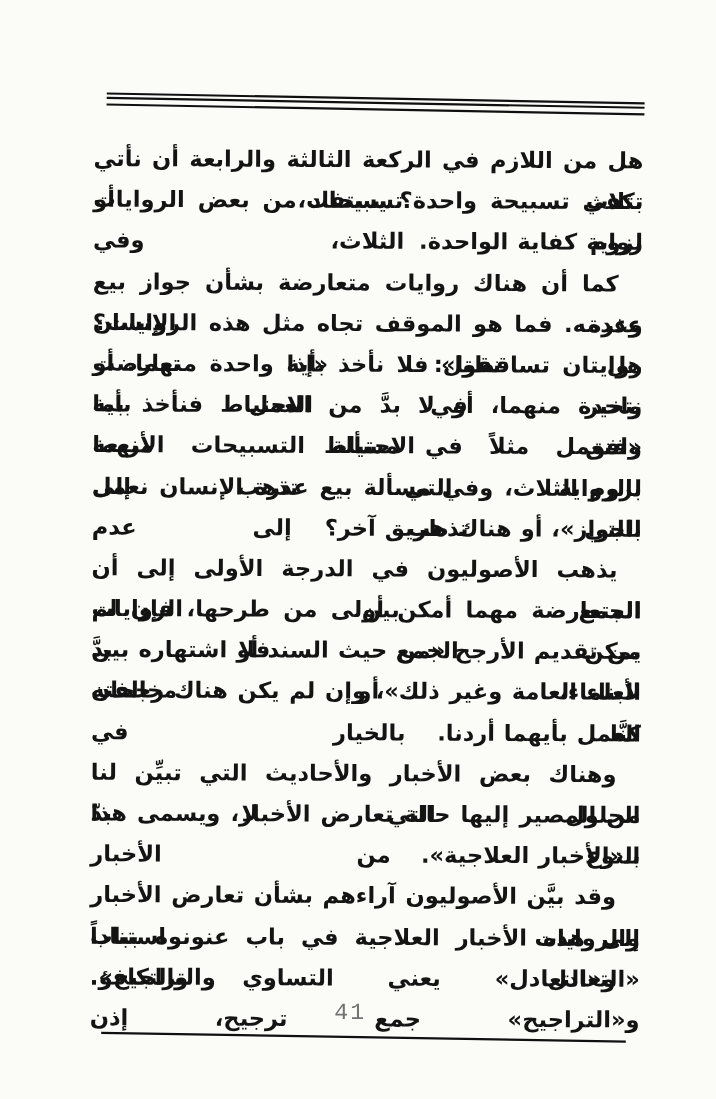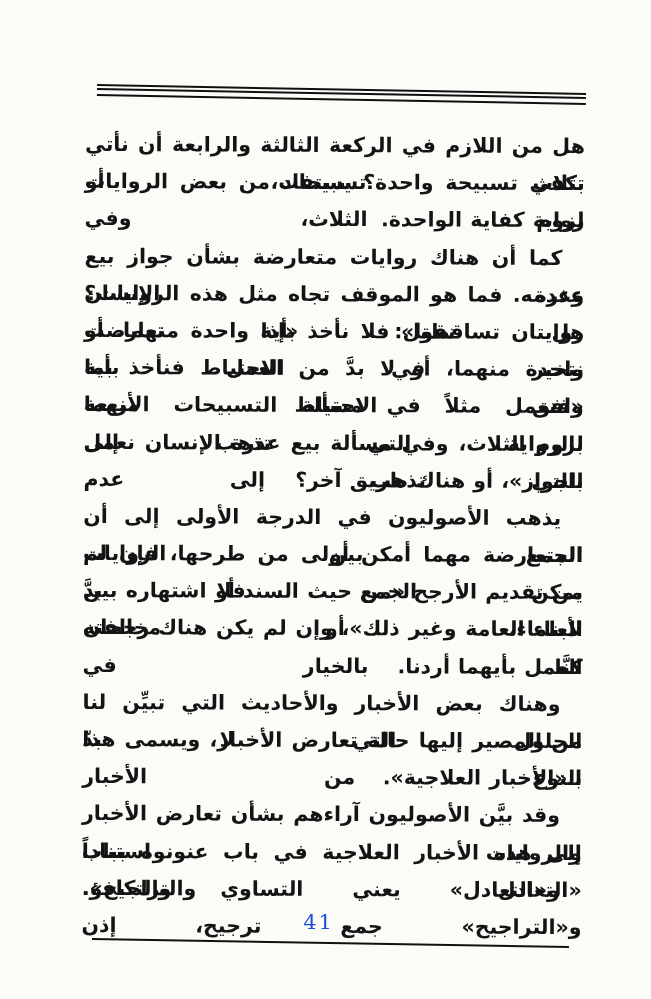--- a/index.html
+++ b/index.html
@@ -114,16 +114,16 @@
       <div class="tline first">وقد بيَّن الأصوليون آراءهم بشأن تعارض الأخبار والروايات استناداً</div>
       <div class="tline">إلى هذه الأخبار العلاجية في باب عنونوه بباب «التعادل والتراجيح».</div>
     </div>
 
     <div class="paragraph">
       <div class="tline first">و«التعادل» يعني التساوي والتكافؤ. و«التراجيح» جمع ترجيح، إذن</div>
     </div>
 
   </div>
 
-  <div class="page-number" style="color: #1d4ed8;">41</div>
+  <div class="page-number" style="color: #737373; font-family: Liberation Mono, monospace;">41</div>
   <div class="bottom-rule"></div>
 
 </div>
 
 </body></html>

